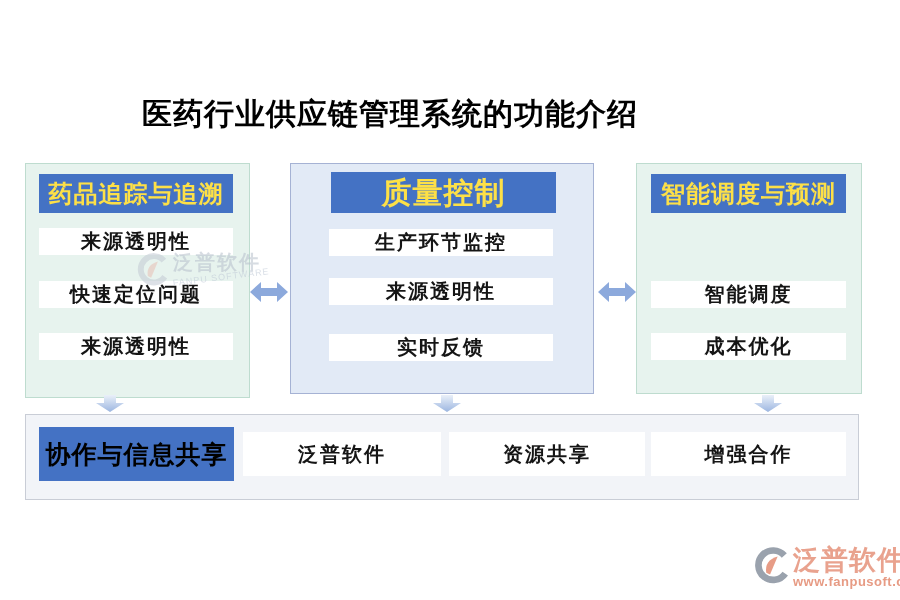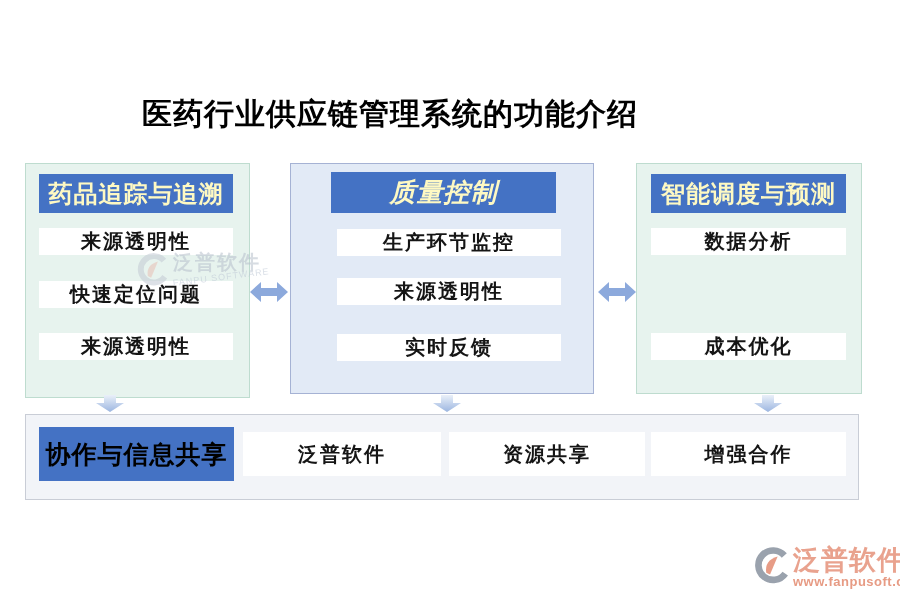--- a/index.html
+++ b/index.html
@@ -27,41 +27,41 @@
   .panel.green { background: #e7f3ee; border-color: #bedccf; }
   .panel.blue  { background: #e2eaf6; border-color: #a5b2d4; }
   .panel.gray  { background: #f2f4f8; border-color: #c9cdd6; }
   #panel-left  { left: 25px;  top: 163px; width: 225px; height: 235px; }
   #panel-mid   { left: 290px; top: 163px; width: 304px; height: 231px; }
   #panel-right { left: 636px; top: 163px; width: 226px; height: 231px; }
   #panel-bottom{ left: 25px;  top: 414px; width: 834px; height: 86px; }
   .hdr {
     position: absolute;
     background: #4472c4;
-    color: #fef9c3;
+    color: #fde047;
     font-weight: 700;
     display: flex; align-items: center; justify-content: center;
     letter-spacing: 1px;
     line-height: 1;
   }
   #panel-left  .hdr { left: 13px; top: 10px; width: 194px; height: 39px; font-size: 24px; }
-  #panel-mid   .hdr { left: 40px; top: 8px;  width: 225px; height: 41px; font-size: 26px; font-style: italic; }
+  #panel-mid   .hdr { left: 40px; top: 8px;  width: 225px; height: 41px; font-size: 30px; }
   #panel-right .hdr { left: 14px; top: 10px; width: 195px; height: 39px; font-size: 24px; }
   .item {
     position: absolute;
     background: #ffffff;
     color: #151515;
     font-size: 20px;
     font-weight: 700;
     display: flex; align-items: center; justify-content: center;
     letter-spacing: 2px;
     height: 27px;
   }
   #panel-left  .item { left: 13px; width: 194px; }
-  #panel-mid   .item { left: 46px; width: 224px; }
+  #panel-mid   .item { left: 38px; width: 224px; }
   #panel-right .item { left: 14px; width: 195px; }
   .item.r0 { top: 64px; }
   .item.r1 { top: 117px; }
   .item.r2 { top: 169px; }
   #panel-mid .item.r0 { top: 65px; }
   #panel-mid .item.r1 { top: 114px; }
   #panel-mid .item.r2 { top: 170px; }
   .bottom-hdr {
     position: absolute;
     left: 13px; top: 12px;
@@ -145,21 +145,21 @@
 
   <section class="panel blue" id="panel-mid">
     <div class="hdr">质量控制</div>
     <div class="item r0">生产环节监控</div>
     <div class="item r1">来源透明性</div>
     <div class="item r2">实时反馈</div>
   </section>
 
   <section class="panel green" id="panel-right">
     <div class="hdr">智能调度与预测</div>
-    <div class="item r0">数据分析</div>
+    <div class="item r1">智能调度</div>
     <div class="item r2">成本优化</div>
   </section>
 
   <svg class="dbl-arrow" id="dbl-arrow-1" viewBox="0 0 38 22">
     <path d="M0,11 L11,1 L11,7 L27,7 L27,1 L38,11 L27,21 L27,15 L11,15 L11,21 Z" fill="#8ca9dc"></path>
   </svg>
   <svg class="dbl-arrow" id="dbl-arrow-2" viewBox="0 0 38 22">
     <path d="M0,11 L11,1 L11,7 L27,7 L27,1 L38,11 L27,21 L27,15 L11,15 L11,21 Z" fill="#8ca9dc"></path>
   </svg>
 

